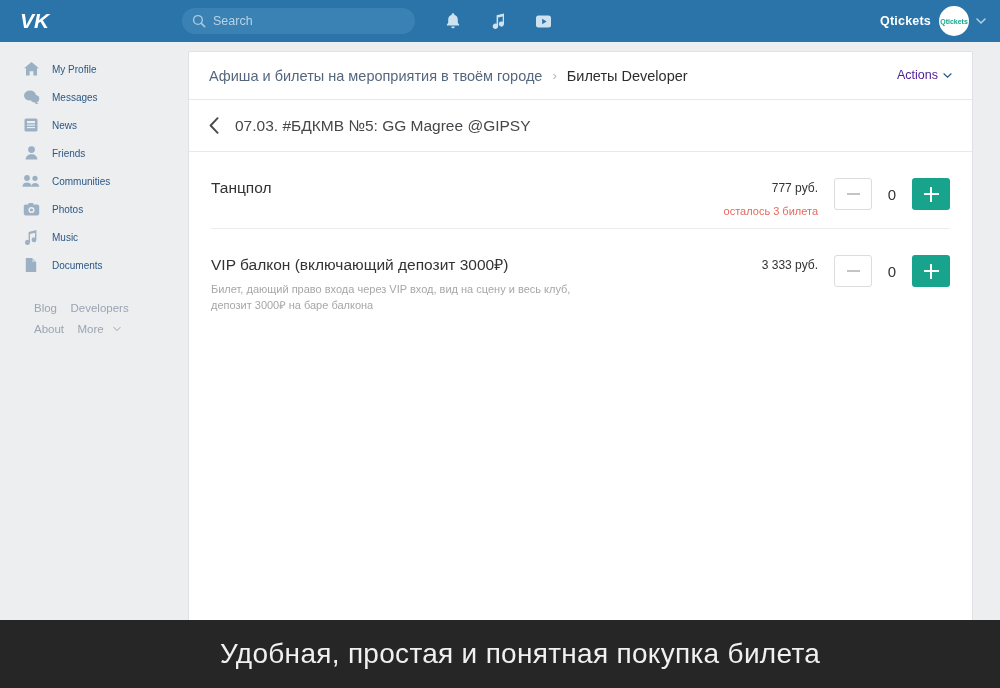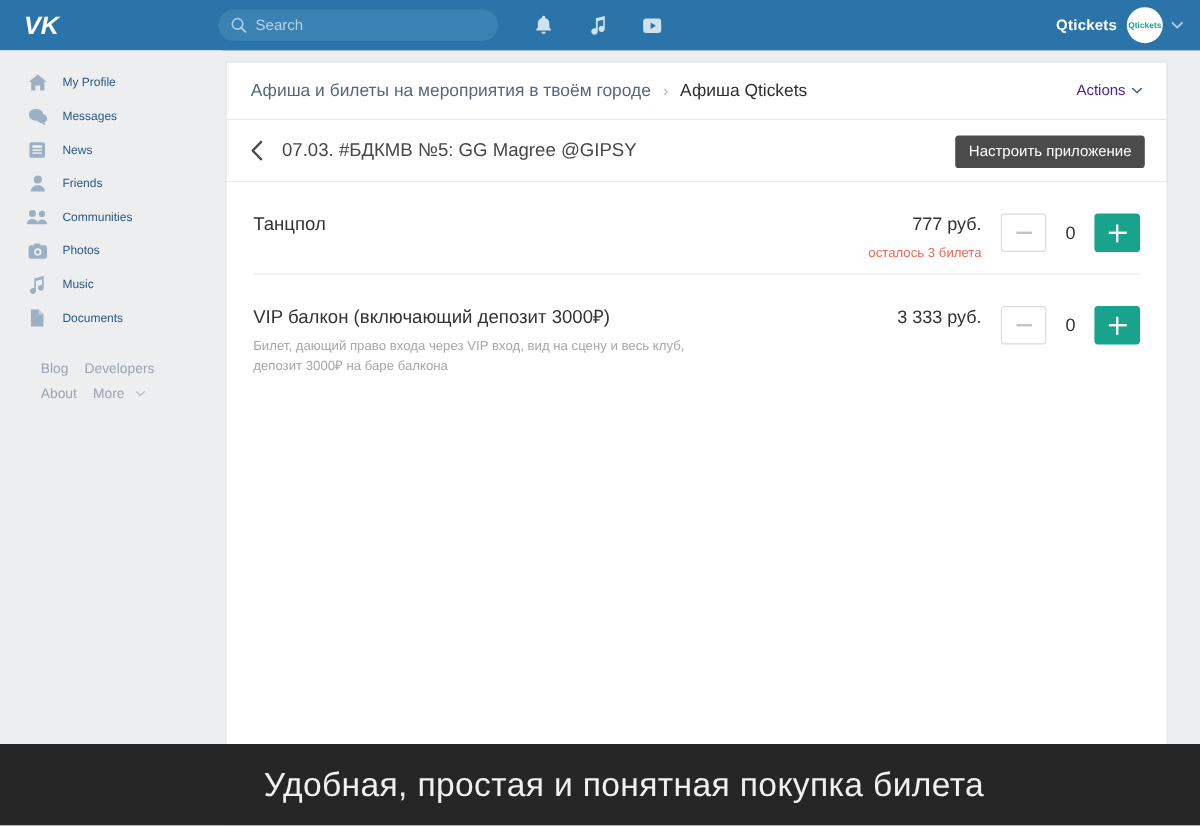--- a/index.html
+++ b/index.html
@@ -154,21 +154,21 @@
   .tk-row { display: flex; align-items: flex-start; }
   .tk-left { flex: 1 1 auto; padding-right: 14px; }
   .tk-name { font-size: 15.5px; color: #333333; line-height: 20px; }
   .tk-desc {
     font-size: 11px; color: #a7a7a7; line-height: 16px;
     margin-top: 6px; max-width: 400px;
   }
   .tk-price-col {
     width: 215px; text-align: right; flex: 0 0 auto; padding-right: 16px;
   }
-  .tk-price { font-size: 15px; color: #333333; line-height: 20px; }
+  .tk-price { font-size: 12px; color: #333333; line-height: 20px; }
   .tk-left-count { font-size: 11px; color: #e8685b; margin-top: 7px; }
   .stepper { display: flex; align-items: center; flex: 0 0 auto; }
   .btn-minus {
     width: 38px; height: 32px; border: 1px solid #dcdcdc; border-radius: 3px;
     background: #ffffff; display: flex; align-items: center; justify-content: center;
     cursor: pointer;
   }
   .minus-bar { width: 13px; height: 1.5px; background: #c4c4c4; display: block; }
   .qty {
     width: 40px; text-align: center; font-size: 15px; color: #333333;
@@ -370,37 +370,36 @@
         </svg>
     </div>
   </div>
 
   <div class="main">
     <div class="page-card">
 
       <div class="crumbbar">
         <span class="crumb-root">Афиша и билеты на мероприятия в твоём городе</span>
         <span class="crumb-sep">›</span>
-        <span class="crumb-cur">Афиша Qtickets</span>
+        <span class="crumb-cur">Билеты Developer</span>
         <span class="actions">
           <span>Actions</span>
           <svg class="actions-caret" viewBox="0 0 10 7">
             <path d="M1 1.6l4 3.8 4-3.8" fill="none" stroke="#2a5885" stroke-width="1.3" stroke-linecap="round"></path>
           </svg>
         </span>
       </div>
 
       <div class="titlebar">
         <span class="back-chevron">
           <svg width="11" height="17" viewBox="0 0 11 17">
             <path d="M8.6 1.2 1.6 8.5l7 7.3" fill="none" stroke="#4a4a4a" stroke-width="1.9" stroke-linecap="round" stroke-linejoin="round"></path>
           </svg>
         </span>
         <span class="event-title">07.03. #БДКМВ №5: GG Magree @GIPSY</span>
-        <span class="cfg-btn">Настроить приложение</span>
       </div>
 
       <div class="appframe">
 
         <div class="ticket">
           <div class="tk-row">
             <div class="tk-left">
               <div class="tk-name">Танцпол</div>
             </div>
             <div class="tk-price-col">

